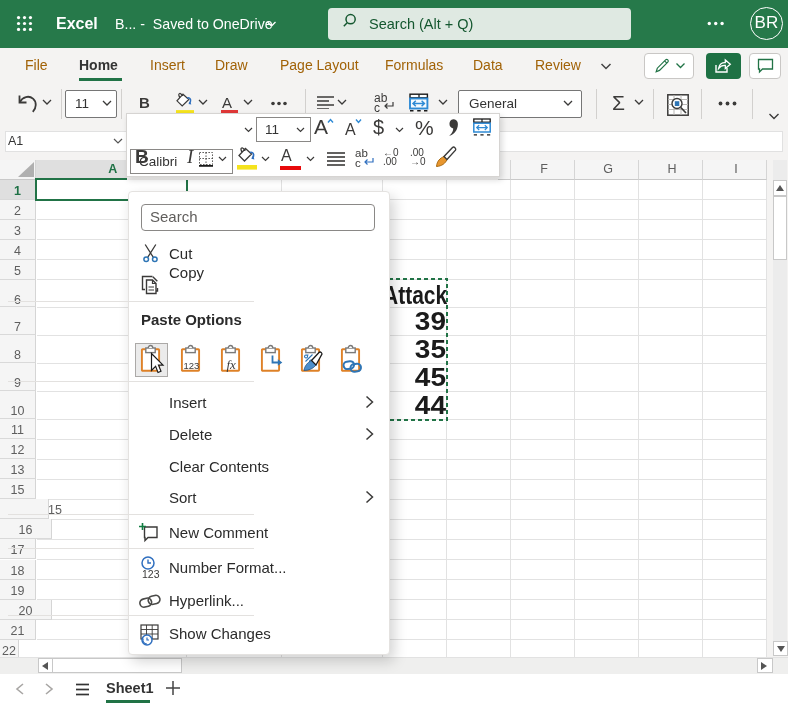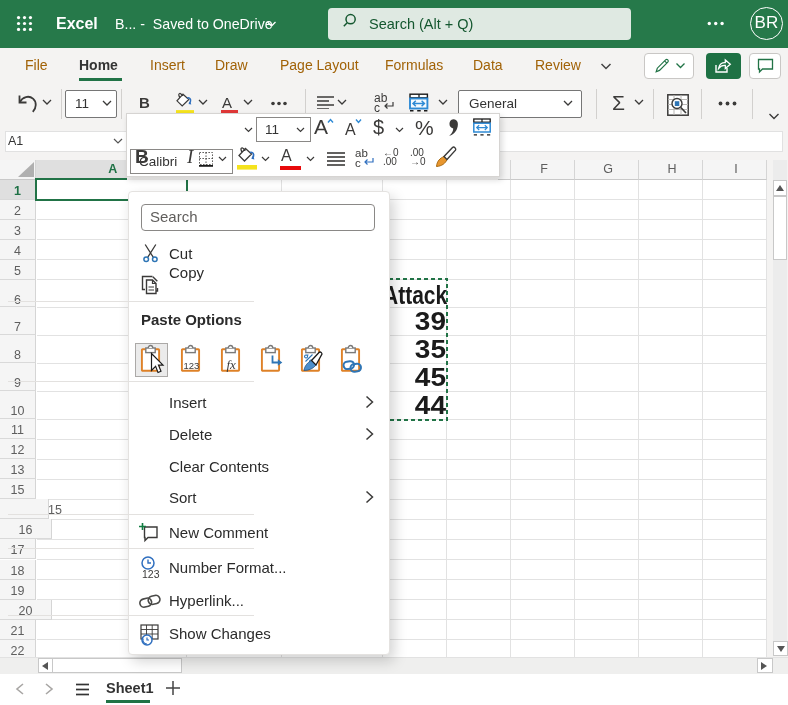--- a/index.html
+++ b/index.html
@@ -266,21 +266,21 @@
 <div class="hdr" style="left:0px;top:438.9px;width:36px;height:20.1px;line-height:22.6px;border-right:1px solid #D5D5D5;border-bottom:1px solid #D9D9D9;">12</div>
 <div class="hdr" style="left:0px;top:459.0px;width:36px;height:20.1px;line-height:22.6px;border-right:1px solid #D5D5D5;border-bottom:1px solid #D9D9D9;">13</div>
 <div class="hdr" style="left:0px;top:479.1px;width:36px;height:20.1px;line-height:22.6px;border-right:1px solid #D5D5D5;border-bottom:1px solid #D9D9D9;">15</div>
 <div class="hdr" style="left:0px;top:499.2px;width:36px;height:20.1px;line-height:22.6px;border-right:1px solid #D5D5D5;border-bottom:1px solid #D9D9D9;padding-left:48px;">15</div>
 <div class="hdr" style="left:0px;top:519.3px;width:52px;height:20.1px;line-height:22.6px;border-right:1px solid #D5D5D5;border-bottom:1px solid #D9D9D9;">16</div>
 <div class="hdr" style="left:0px;top:539.4px;width:36px;height:20.1px;line-height:22.6px;border-right:1px solid #D5D5D5;border-bottom:1px solid #D9D9D9;">17</div>
 <div class="hdr" style="left:0px;top:559.5px;width:36px;height:20.1px;line-height:22.6px;border-right:1px solid #D5D5D5;border-bottom:1px solid #D9D9D9;">18</div>
 <div class="hdr" style="left:0px;top:579.6px;width:36px;height:20.1px;line-height:22.6px;border-right:1px solid #D5D5D5;border-bottom:1px solid #D9D9D9;">19</div>
 <div class="hdr" style="left:0px;top:599.7px;width:52px;height:20.1px;line-height:22.6px;border-right:1px solid #D5D5D5;border-bottom:1px solid #D9D9D9;">20</div>
 <div class="hdr" style="left:0px;top:619.8px;width:36px;height:20.1px;line-height:22.6px;border-right:1px solid #D5D5D5;border-bottom:1px solid #D9D9D9;">21</div>
-<div class="hdr" style="left:0px;top:639.9px;width:36px;height:20.1px;line-height:22.6px;border-right:1px solid #D5D5D5;border-bottom:1px solid #D9D9D9;">22</div>
+<div class="hdr" style="left:0px;top:639.9px;width:19px;height:20.1px;line-height:22.6px;border-right:1px solid #D5D5D5;border-bottom:1px solid #D9D9D9;">22</div>
 
 <div class="cell-num" style="left:383px;top:281px;width:70px;text-align:left;transform:scaleX(0.84);transform-origin:0 0;">Attack</div>
 <div class="cell-num" style="left:386px;top:307px;width:60px;transform:scaleX(1.12);transform-origin:100% 0;">39</div>
 <div class="cell-num" style="left:386px;top:335px;width:60px;transform:scaleX(1.12);transform-origin:100% 0;">35</div>
 <div class="cell-num" style="left:386px;top:363px;width:60px;transform:scaleX(1.12);transform-origin:100% 0;">45</div>
 <div class="cell-num" style="left:386px;top:391px;width:60px;transform:scaleX(1.12);transform-origin:100% 0;">44</div>
 
 <div class="abs" style="left:35px;top:178px;width:153px;height:23px;border:2px solid #217346;box-sizing:border-box;"></div>
 
 <svg class="abs" style="left:380px;top:277px" width="70" height="146">

